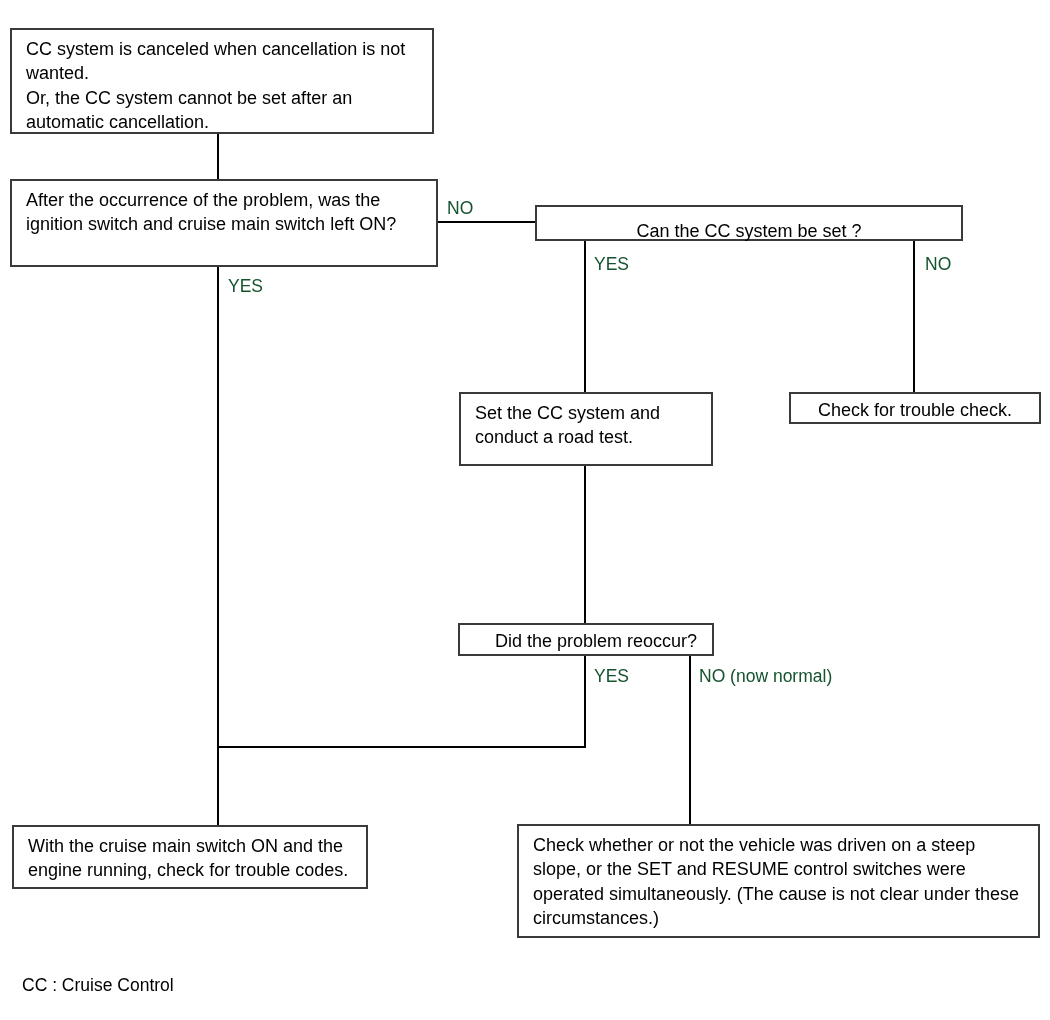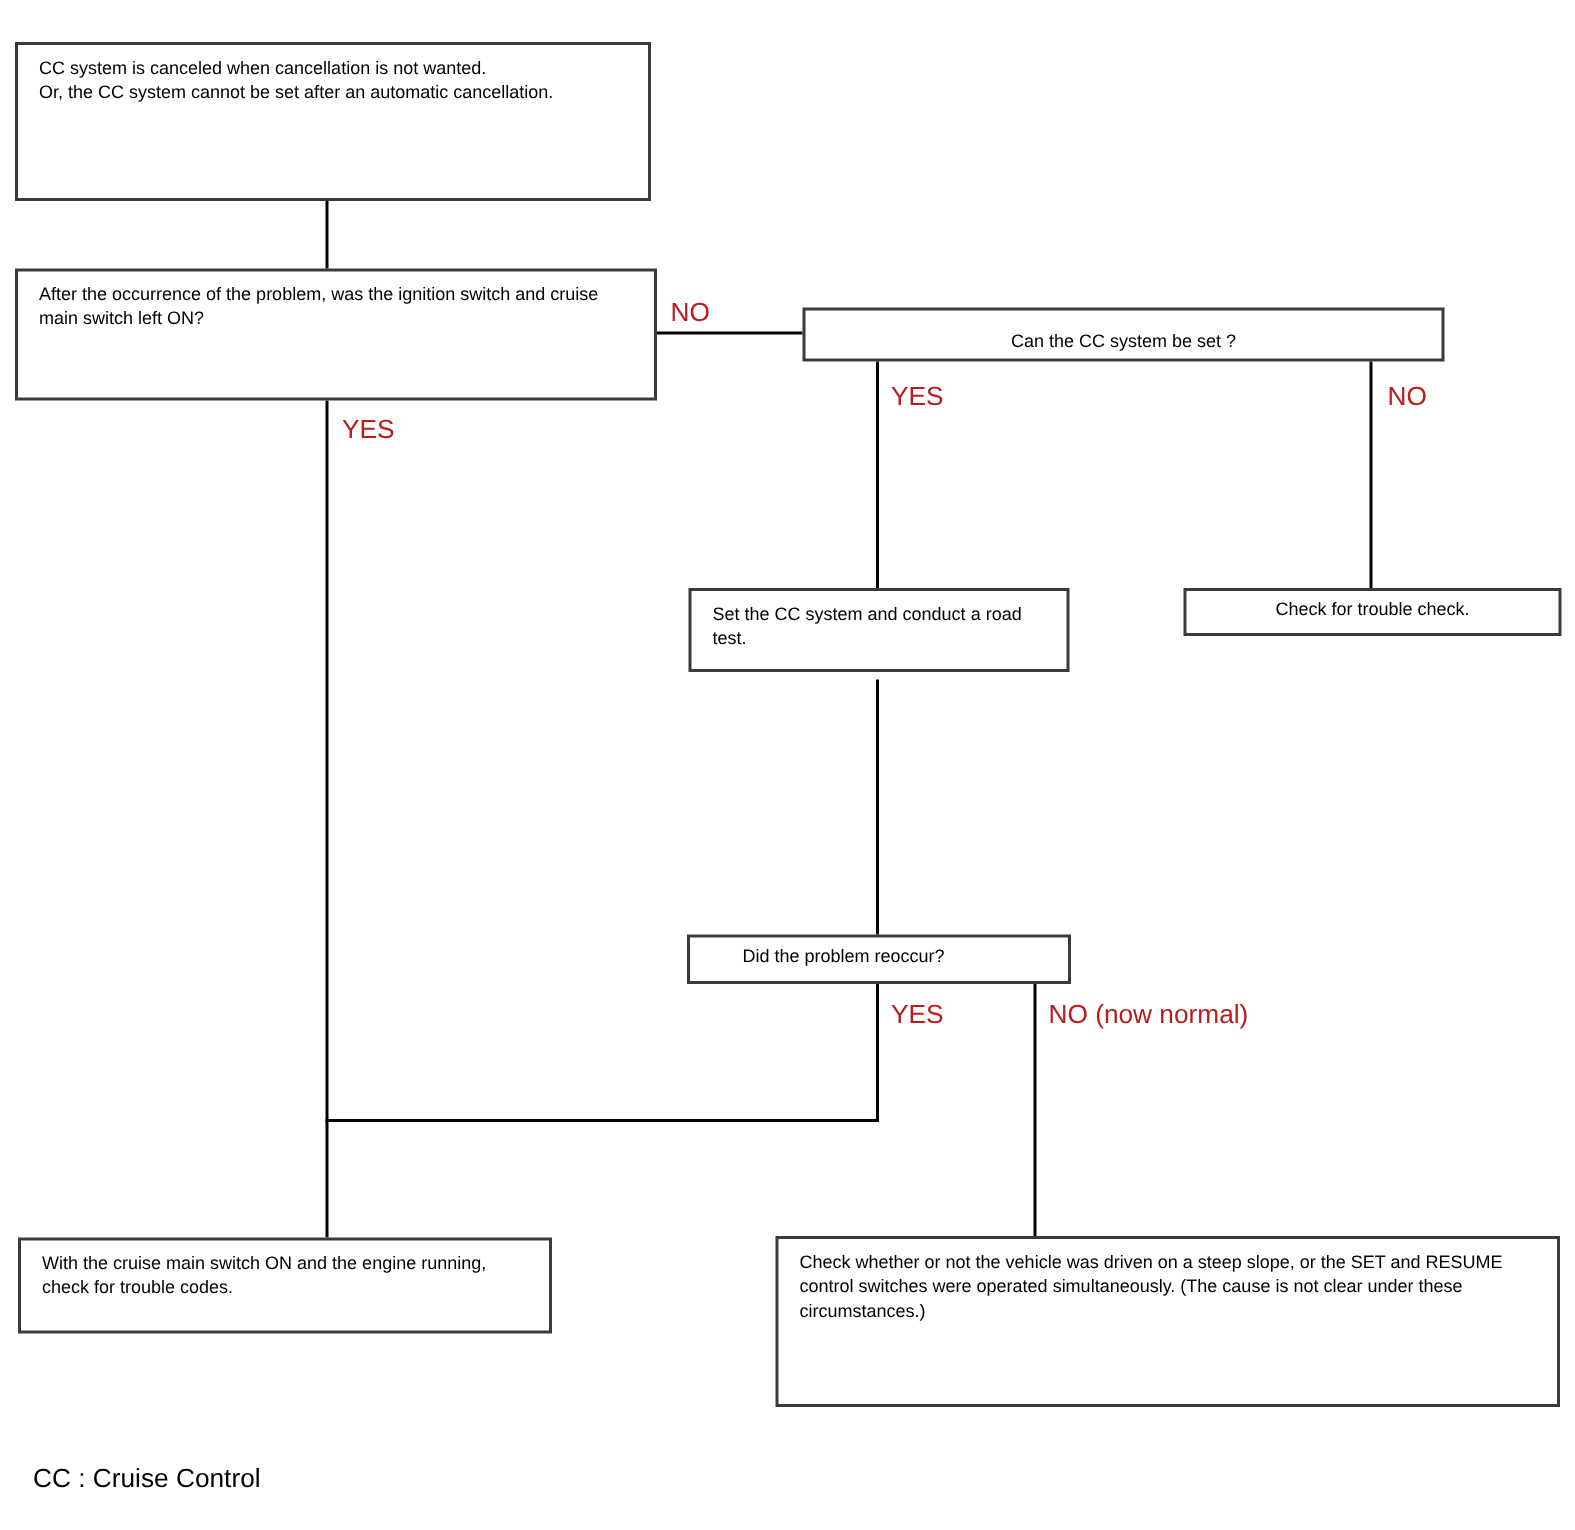--- a/index.html
+++ b/index.html
@@ -17,21 +17,21 @@
     width: 1050px;
     height: 1020px;
     background: #ffffff;
     overflow: hidden;
   }
   .node {
     position: absolute;
     box-sizing: border-box;
     border: 2px solid #3a3a3a;
     background: #ffffff;
-    font-size: 12px;
+    font-size: 18px;
     line-height: 1.36;
     color: #000000;
     padding: 7px 11px 7px 14px;
     white-space: pre-line;
     z-index: 3;
   }
   .node.center {
     text-align: center;
     padding-left: 11px;
   }
@@ -39,21 +39,21 @@
     position: absolute;
     background: #000000;
     z-index: 1;
   }
   .vline { width: 2px; }
   .hline { height: 2px; }
   .label {
     position: absolute;
     font-size: 17.5px;
     line-height: 1;
-    color: #b91c1c;
+    color: #14532d;
     white-space: pre;
     z-index: 4;
   }
   .footnote {
     position: absolute;
     font-size: 17.5px;
     color: #000000;
     white-space: pre;
     z-index: 4;
   }
@@ -80,21 +80,21 @@
 
   <div class="line vline" style="left:689px; top:655px; height:171px;"></div>
 
   <div class="node" style="left:10px; top:28px; width:424px; height:106px;">CC system is canceled when cancellation is not wanted.
 Or, the CC system cannot be set after an automatic cancellation.</div>
 
   <div class="node" style="left:10px; top:179px; width:428px; height:88px;">After the occurrence of the problem, was the ignition switch and cruise main switch left ON?</div>
 
   <div class="node center" style="left:535px; top:205px; width:428px; height:36px; padding-top:12px;">Can the CC system be set ?</div>
 
-  <div class="node" style="left:459px; top:392px; width:254px; height:56px;">Set the CC system and conduct a road test.</div>
+  <div class="node" style="left:459px; top:392px; width:254px; height:74px;">Set the CC system and conduct a road test.</div>
 
   <div class="node center" style="left:789px; top:392px; width:252px; height:32px; padding-top:4px;">Check for trouble check.</div>
 
   <div class="node" style="left:458px; top:623px; width:256px; height:33px; padding-top:4px;padding-left:35px;">Did the problem reoccur?</div>
 
   <div class="node" style="left:12px; top:825px; width:356px; height:64px;">With the cruise main switch ON and the engine running, check for trouble codes.</div>
 
   <div class="node" style="left:517px; top:824px; width:523px; height:114px;">Check whether or not the vehicle was driven on a steep slope, or the SET and RESUME control switches were operated simultaneously. (The cause is not clear under these circumstances.)</div>
 
   <div class="label" style="left:447px; top:200px;">NO</div>

